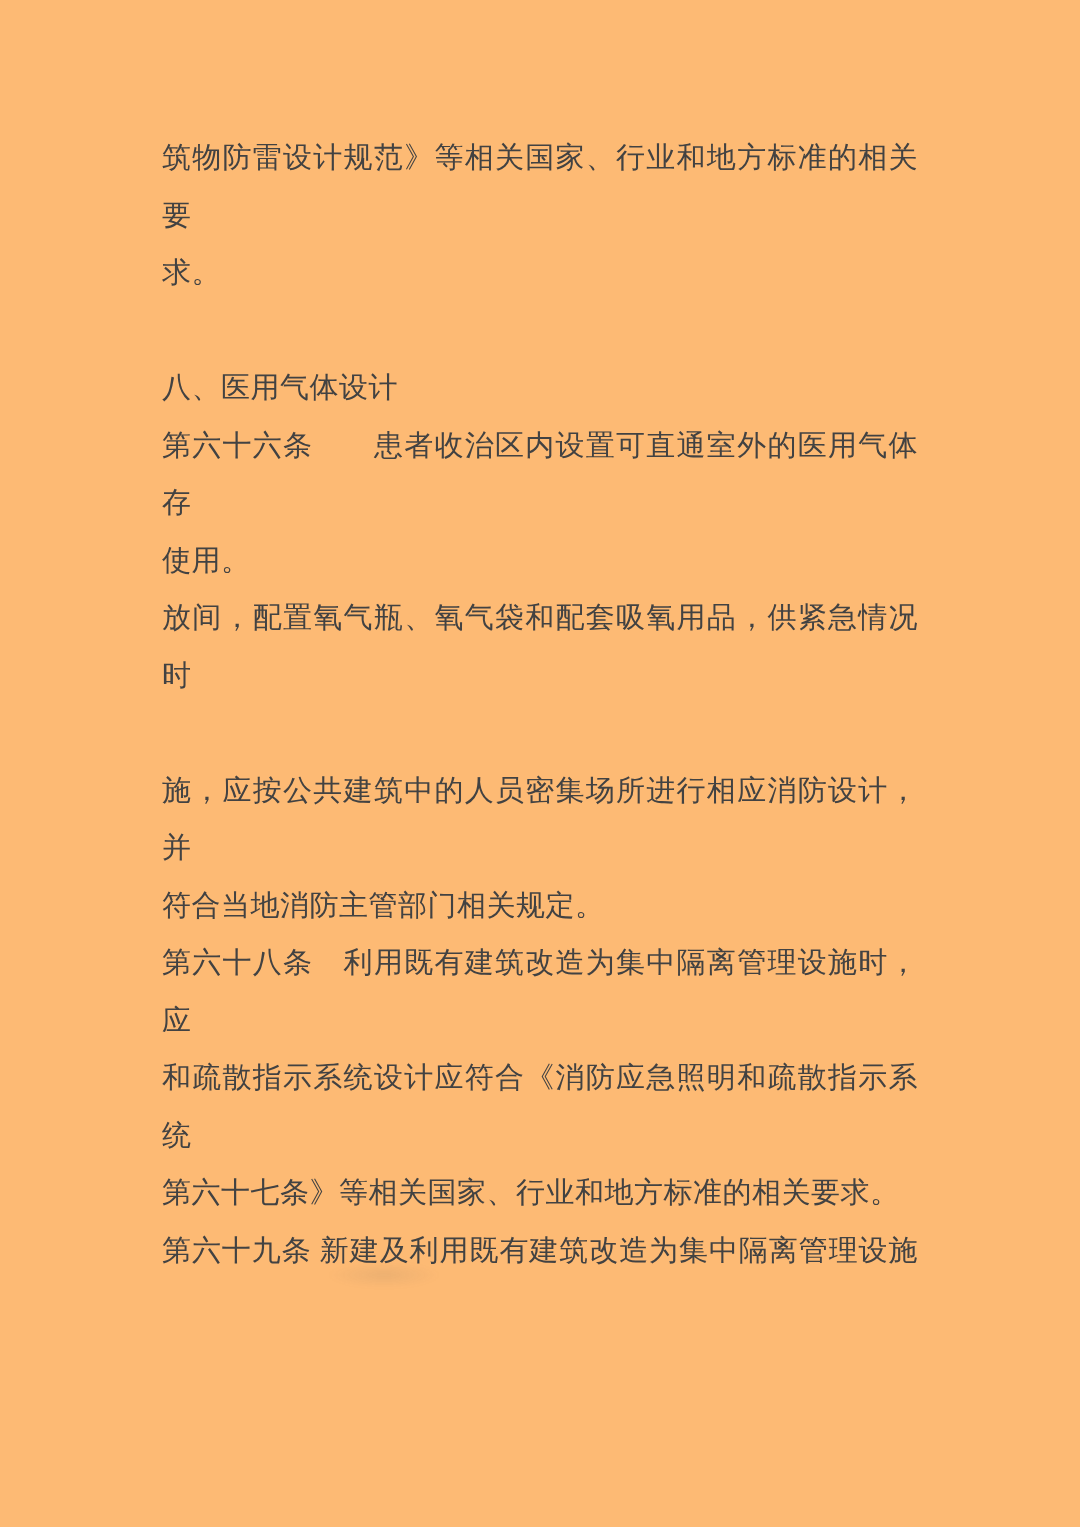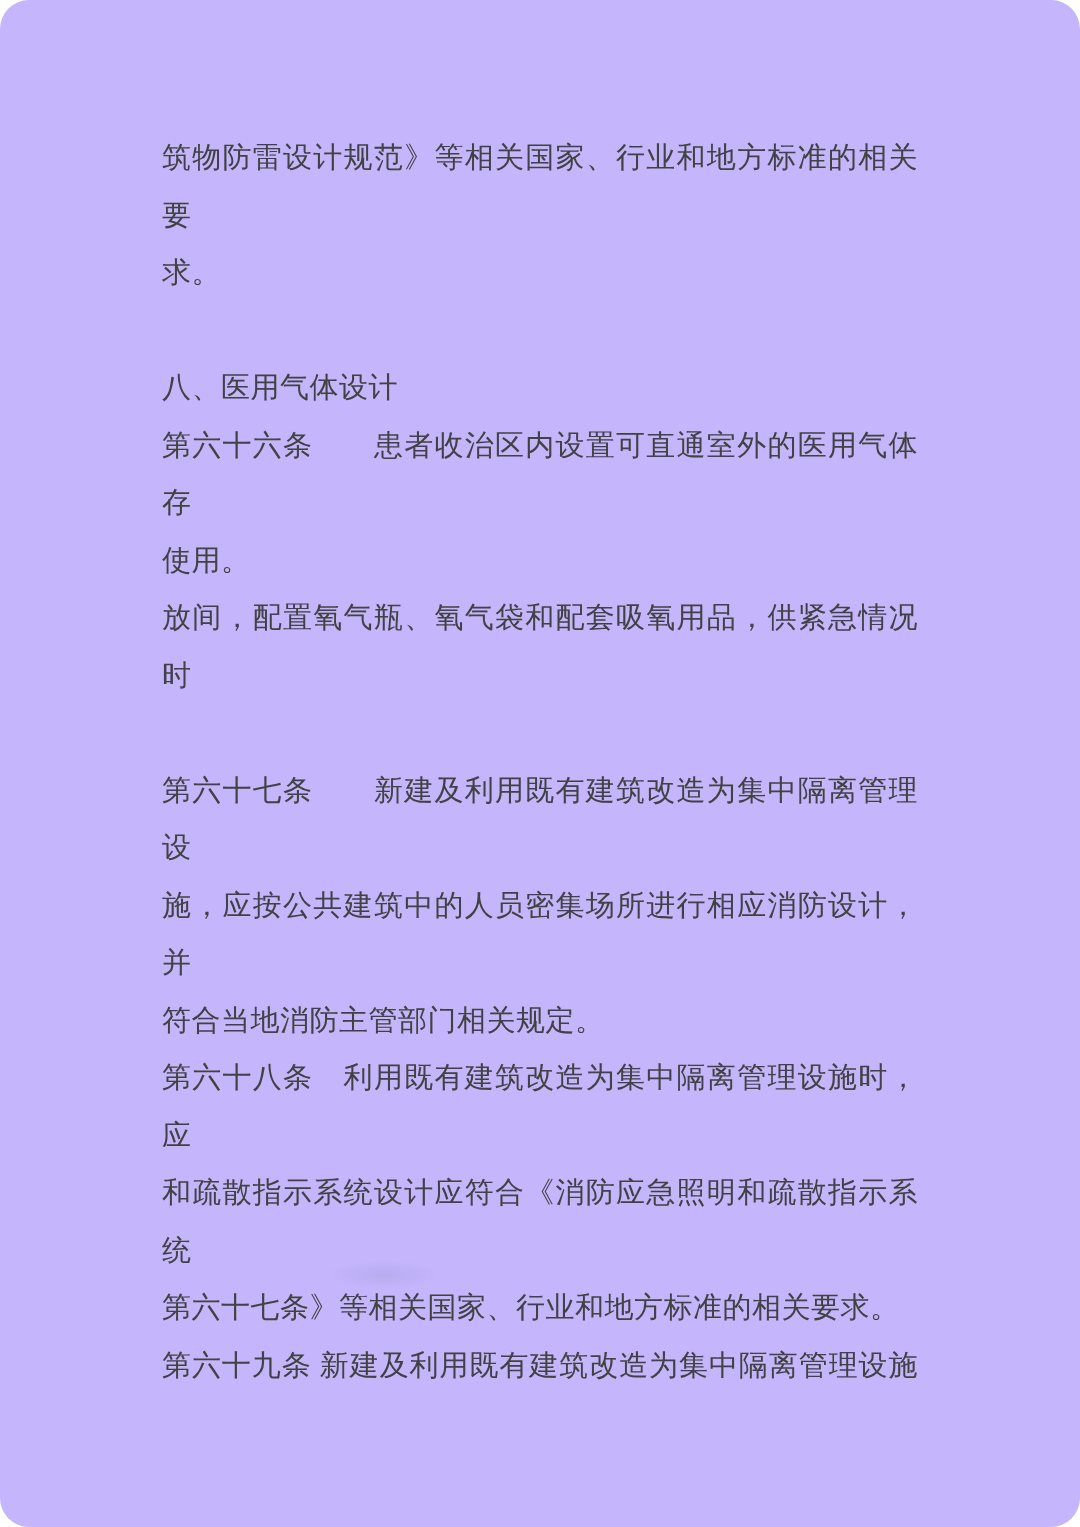--- a/index.html
+++ b/index.html
@@ -4,24 +4,23 @@
 <style>
   html, body {
     margin: 0;
     padding: 0;
     background: #ffffff;
   }
   .page {
     position: relative;
     width: 1080px;
     height: 1527px;
-    background: #c4b5fd;
+    background: #fdba74;
     overflow: hidden;
     font-family: "Liberation Serif", "DejaVu Serif", serif;
-    border-radius: 29px;
   }
   .content {
     position: absolute;
     left: 162px;
     top: 129px;
     width: 756px;
     color: #424242;
     font-size: 29px;
     letter-spacing: 0.5px;
     text-rendering: optimizeLegibility;
@@ -57,21 +56,20 @@
 <div class="page">
   <div class="content" id="content">
       <div class="line fill">筑物防雷设计规范》等相关国家、行业和地方标准的相关要</div>
       <div class="line">求。</div>
       <div class="gap"></div>
       <div class="line">八、医用气体设计</div>
       <div class="line fill">第六十六条　　患者收治区内设置可直通室外的医用气体存</div>
       <div class="line">使用。</div>
       <div class="line fill">放间，配置氧气瓶、氧气袋和配套吸氧用品，供紧急情况时</div>
       <div class="gap"></div>
-      <div class="line fill">第六十七条　　新建及利用既有建筑改造为集中隔离管理设</div>
       <div class="line fill">施，应按公共建筑中的人员密集场所进行相应消防设计，并</div>
       <div class="line">符合当地消防主管部门相关规定。</div>
       <div class="line fill">第六十八条　利用既有建筑改造为集中隔离管理设施时，应</div>
       <div class="line fill">和疏散指示系统设计应符合《消防应急照明和疏散指示系统</div>
       <div class="line">第六十七条》等相关国家、行业和地方标准的相关要求。</div>
       <div class="line fill">第六十九条 新建及利用既有建筑改造为集中隔离管理设施</div>
     </div>
   <div class="smudge"></div>
 </div>
 

